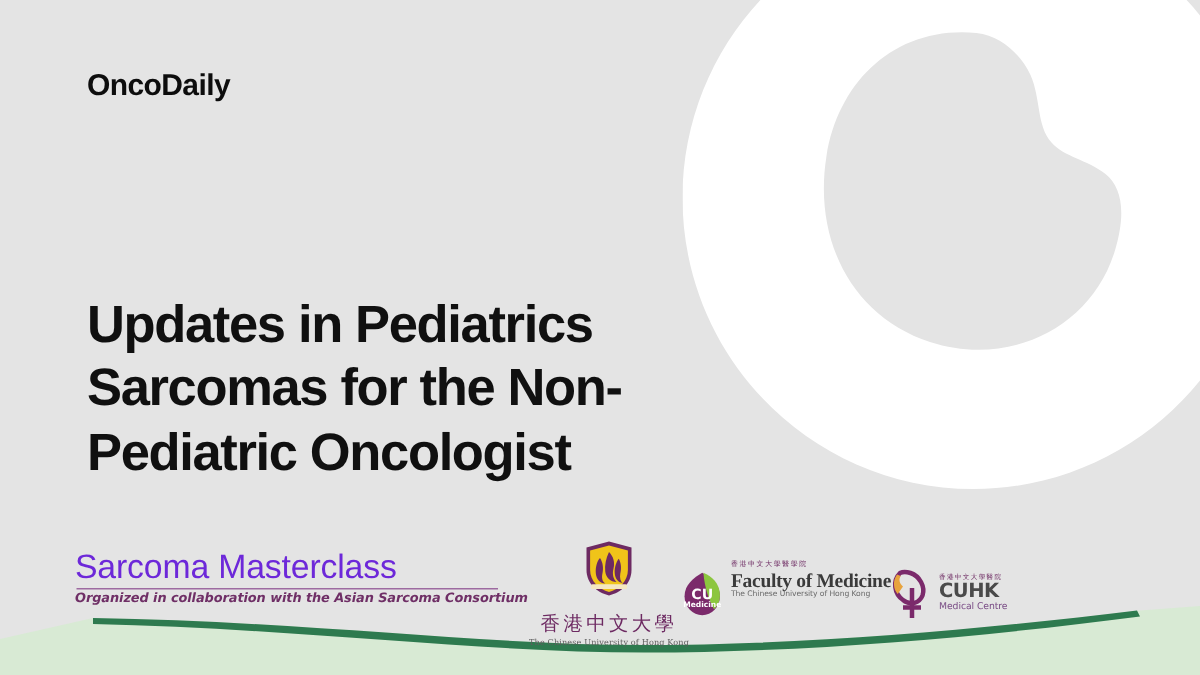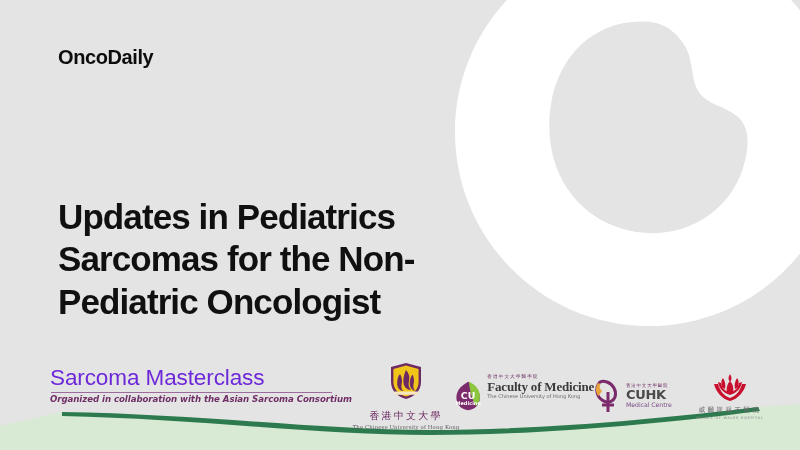--- a/index.html
+++ b/index.html
@@ -101,21 +101,21 @@
     display: flex;
     align-items: center;
     gap: 0px;
   }
   .partner { display: flex; align-items: center; }
 
   
   .cuhk-crest { display: flex; flex-direction: column; align-items: center; width: 96px; }
   .cuhk-cn {
     font-family: "DejaVu Sans", sans-serif;
-    font-size: 10px; color: #6d2a62; letter-spacing: 2.2px;
+    font-size: 13px; color: #6d2a62; letter-spacing: 2.2px;
     margin-top: 9px; white-space: nowrap;
   }
   .cuhk-en {
     font-family: "DejaVu Serif", serif;
     font-size: 5.4px; color: #5d5d5d; letter-spacing: 0.1px;
     margin-top: 1px; white-space: nowrap;
   }
 
   
   .cumed { display: flex; align-items: flex-start; gap: 5px; width: 140px; }
@@ -205,29 +205,15 @@
         <path d="M14 14 L14 34" stroke="#7b2a6b" stroke-width="3"></path>
         <path d="M8 27 L20 27" stroke="#7b2a6b" stroke-width="3"></path>
       </svg>
       <div class="cumc-text">
         <div class="cumc-cn">香港中文大學醫院</div>
         <div class="cumc-main">CUHK</div>
         <div class="cumc-sub">Medical Centre</div>
       </div>
     </div>
 
-    <div class="partner">
-      <div class="powh">
-        <svg width="42" height="32" viewBox="0 0 42 32" aria-hidden="true">
-          <path d="M21 2 C23 5 23 8 21 10 C19 8 19 5 21 2 Z" fill="#c8102e"></path>
-          <path d="M14 6 C16 9 17 13 16 17 L13 15 C12 11 12 8 14 6 Z" fill="#c8102e"></path>
-          <path d="M28 6 C30 8 30 11 29 15 L26 17 C25 13 26 9 28 6 Z" fill="#c8102e"></path>
-          <path d="M21 9 C24 12 25 17 24 22 L18 22 C17 17 18 12 21 9 Z" fill="#c8102e"></path>
-          <path d="M5 12 C7 20 13 27 21 29 C29 27 35 20 37 12 L33 12 C31 19 27 24 21 26 C15 24 11 19 9 12 Z" fill="#c8102e"></path>
-          <path d="M9 10 C10 16 14 21 21 23 C28 21 32 16 33 10 L30 11 C29 16 26 19 21 21 C16 19 13 16 12 11 Z" fill="#c8102e"></path>
-        </svg>
-        <div class="powh-cn">威爾斯親王醫院</div>
-        <div class="powh-en">PRINCE OF WALES HOSPITAL</div>
-      </div>
-    </div>
 
   </div>
 </div>
 
 </body></html>

